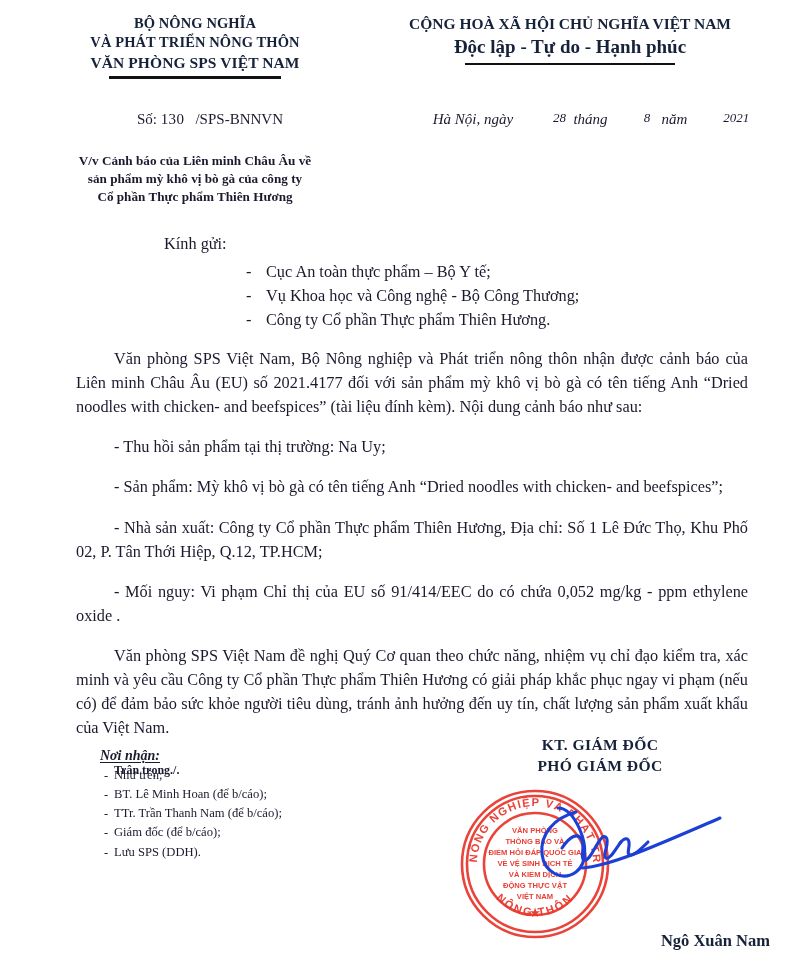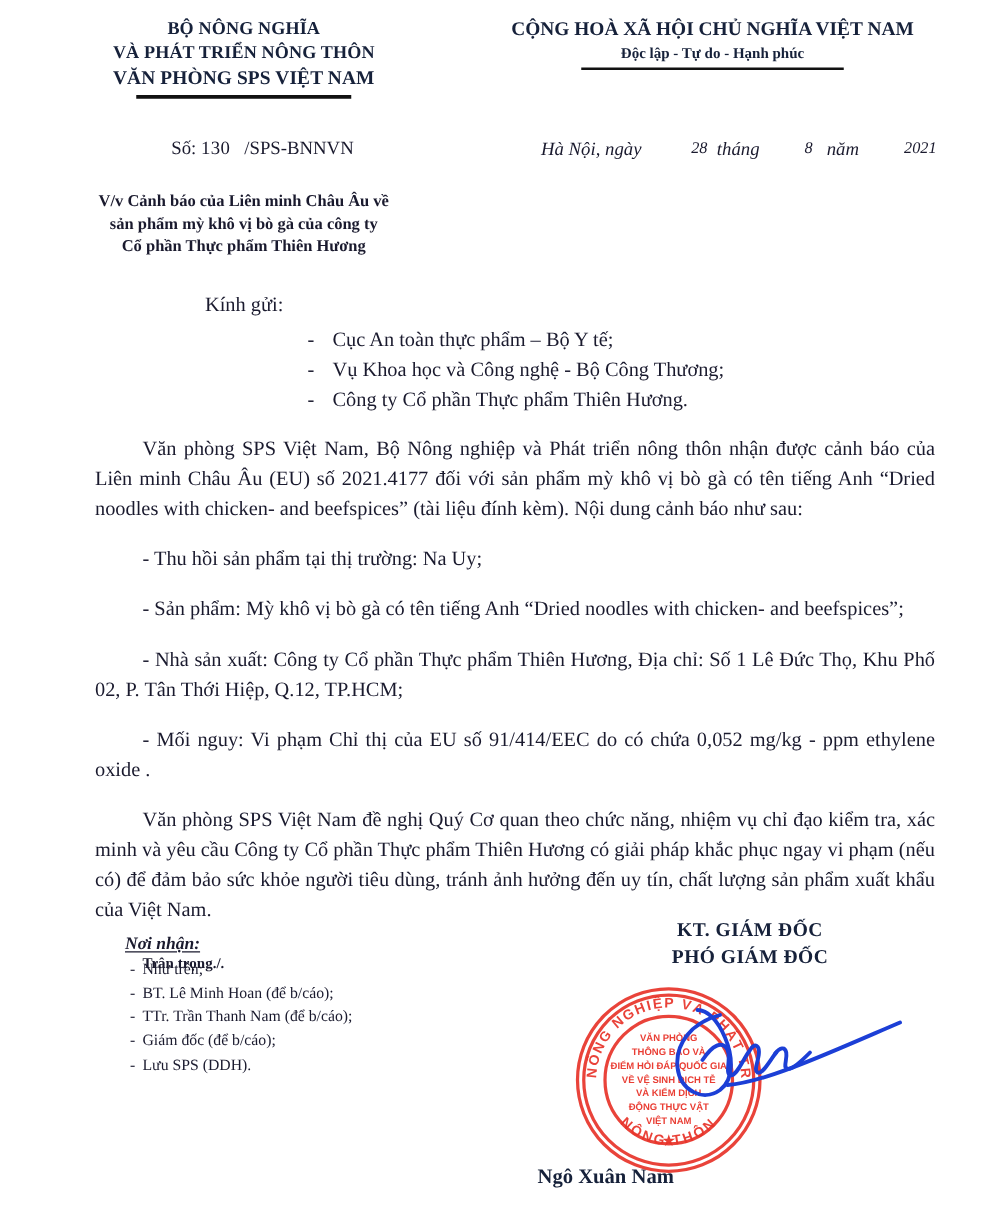--- a/index.html
+++ b/index.html
@@ -56,21 +56,21 @@
   }
   .rule-left { width: 172px; }
   .rule-right { width: 210px; }
   .nation-line {
     font-size: 15.5px;
     font-weight: bold;
     line-height: 1.3;
     color: #16213a;
   }
   .nation-line.sub {
-    font-size: 12px;
+    font-size: 19px;
     margin-top: 1px;
   }
 
   
   .meta {
     display: flex;
     padding: 12px 30px 0 30px;
     box-sizing: border-box;
   }
   .meta-left {
@@ -214,21 +214,21 @@
     font-weight: bold;
     line-height: 1.33;
     letter-spacing: .4px;
     color: #16213a;
   }
   .sig-name {
     position: absolute;
     top: 196px;
     left: 0;
     width: 340px;
-    text-align: left;
+    text-align: right;
     font-size: 16.5px;
     font-weight: bold;
     color: #16213a;
   }
 
   
   .seal-wrap {
     position: absolute;
     left: 457px;
     top: 786px;

